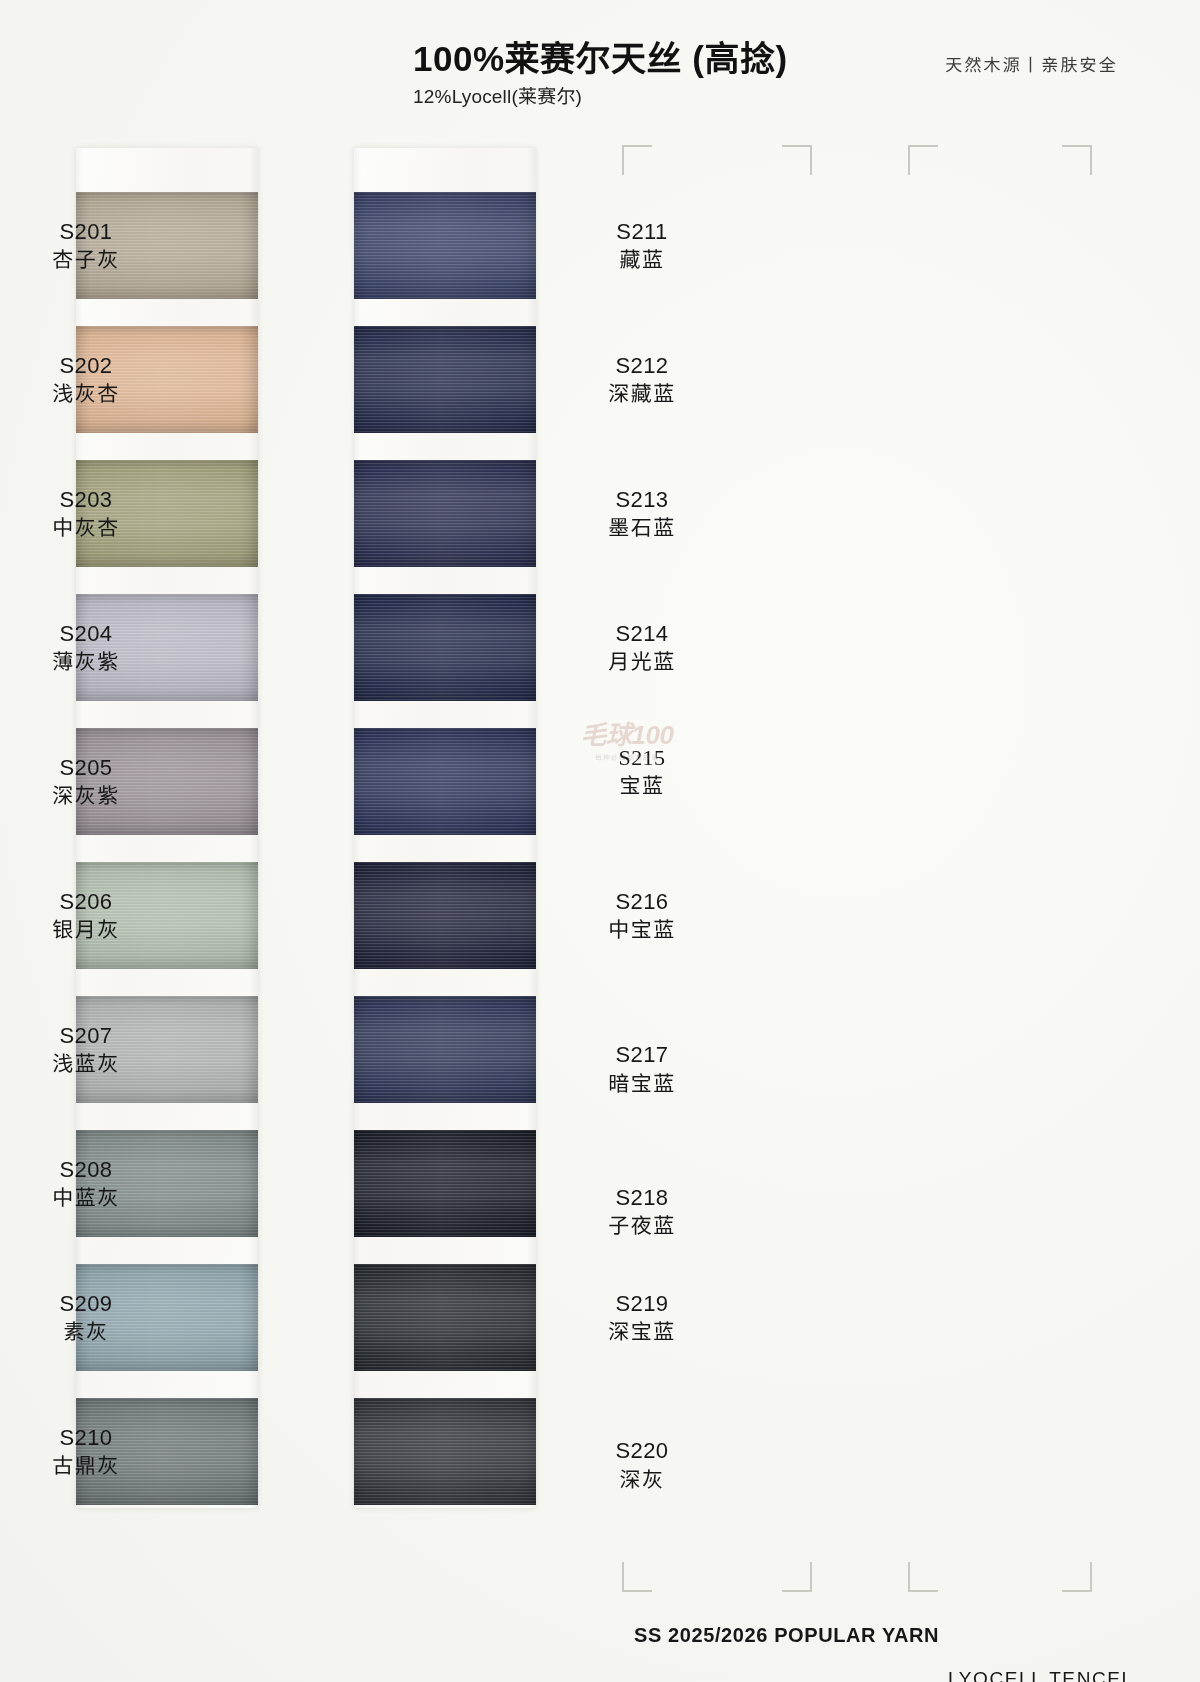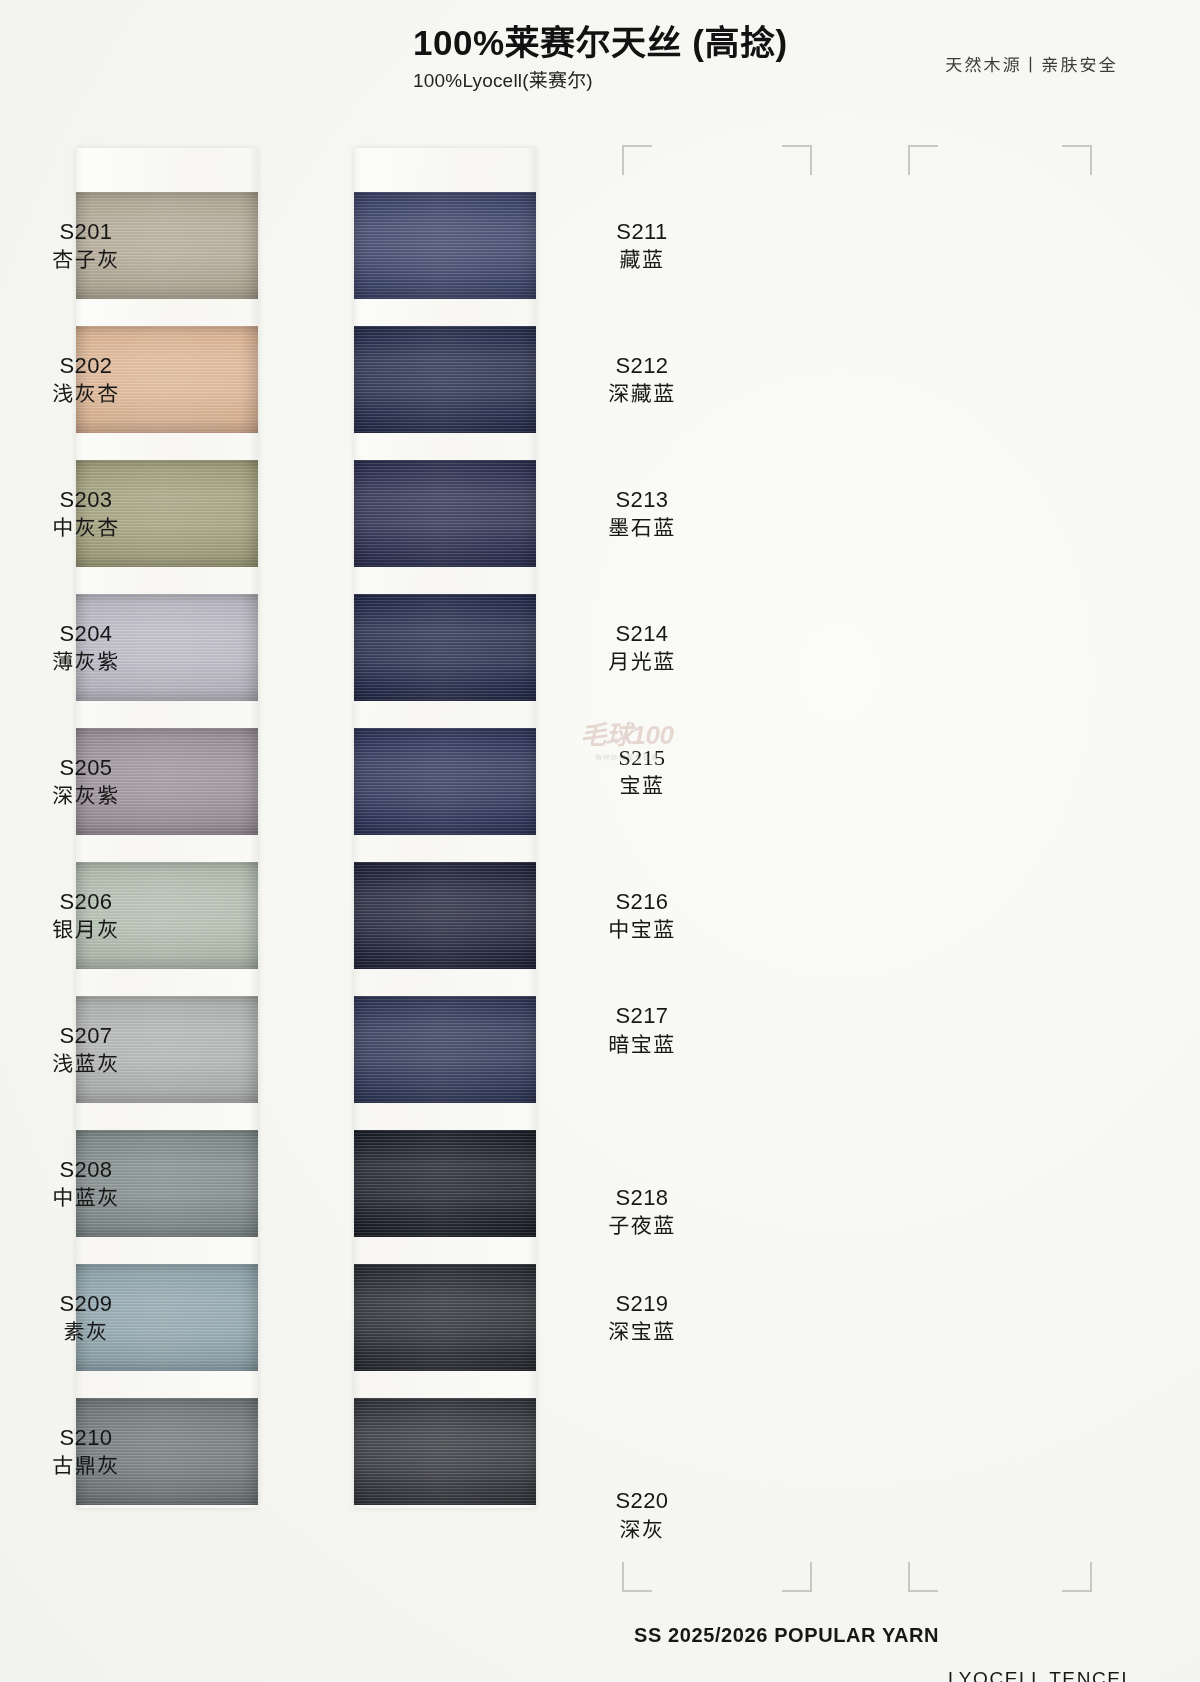--- a/index.html
+++ b/index.html
@@ -43,21 +43,21 @@
     letter-spacing: -0.5px;
     color: #141414;
     line-height: 1;
     white-space: nowrap;
     font-family: "Liberation Sans", "DejaVu Sans", sans-serif;
   }
 
   .title-block {
     position: absolute;
     left: 413px;
-    top: 24px;
+    top: 40px;
   }
   .title-main {
     font-size: 35px;
     font-weight: 700;
     color: #121212;
     line-height: 1.08;
     letter-spacing: 0.5px;
     white-space: nowrap;
   }
   .title-sub {
@@ -249,21 +249,21 @@
 </style>
 </head>
 <body>
 
 <div class="page">
 
   <div class="header">
 
     <div class="title-block">
       <div class="title-main">100%莱赛尔天丝 (高捻)</div>
-      <div class="title-sub">100%Lyocell(莱赛尔)</div>
+      <div class="title-sub">12%Lyocell(莱赛尔)</div>
     </div>
 
     <div class="tagline">天然木源丨亲肤安全</div>
   </div>
 
   <div id="columns-host">
       <div class="col col-left">
         <div class="swatch" style="top: 44px; height: 107px;">
           <div class="swatch-fill" style="background: rgb(179, 169, 150);">
             <div class="thread"></div>
@@ -425,21 +425,21 @@
         <div class="label label-right" style="top: 739.5px;">
           <span class="code">S216</span>
           <span class="name">中宝蓝</span>
         </div>
         <div class="swatch" style="top: 848px; height: 107px;">
           <div class="swatch-fill" style="background: rgb(46, 54, 87);">
             <div class="thread"></div>
             <div class="barrel"></div>
           </div>
         </div>
-        <div class="label label-right" style="top: 854px;">
+        <div class="label label-right" style="top: 893px;">
           <span class="code">S217</span>
           <span class="name">暗宝蓝</span>
         </div>
         <div class="swatch" style="top: 982px; height: 107px;">
           <div class="swatch-fill" style="background: rgb(27, 30, 40);">
             <div class="thread"></div>
             <div class="barrel"></div>
           </div>
         </div>
         <div class="label label-right" style="top: 1007.5px; margin-top: 28px;">
@@ -455,21 +455,21 @@
         <div class="label label-right" style="top: 1141.5px;">
           <span class="code">S219</span>
           <span class="name">深宝蓝</span>
         </div>
         <div class="swatch" style="top: 1250px; height: 107px;">
           <div class="swatch-fill" style="background: rgb(50, 52, 58);">
             <div class="thread"></div>
             <div class="barrel"></div>
           </div>
         </div>
-        <div class="label label-right" style="top: 1339px;">
+        <div class="label label-right" style="top: 1289px;">
           <span class="code">S220</span>
           <span class="name">深灰</span>
         </div>
       </div>
     </div>
 
   <div id="reg-host">
       <div class="reg reg-tl" style="left: 622px; top: 145px;">
         <i class="h"></i>
         <i class="v"></i>

